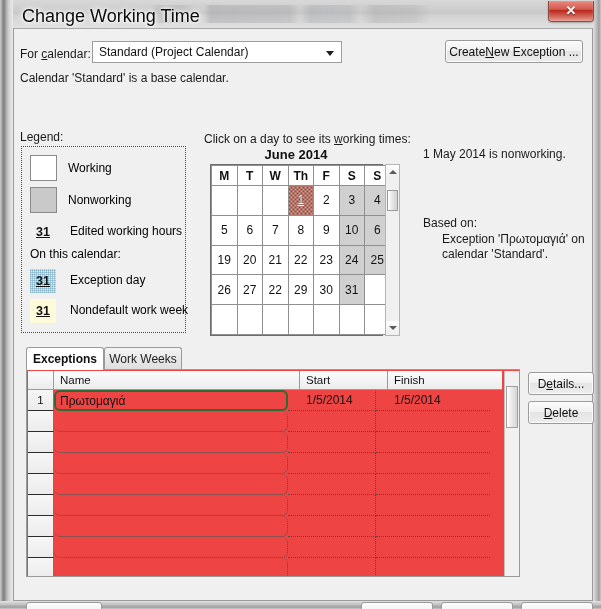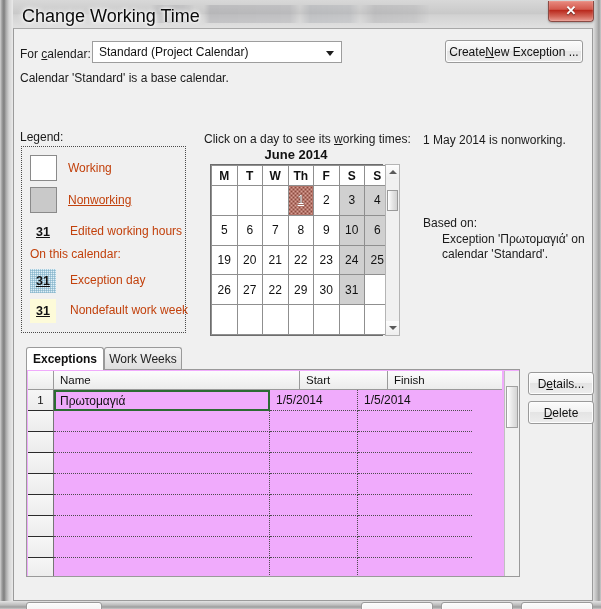--- a/index.html
+++ b/index.html
@@ -153,21 +153,21 @@
   .swatch.nondef {
     border: none; width: 26px; height: 24px;
     display:flex; align-items:center; justify-content:center;
     background: #fdfbd9;
   }
   .num31 {
     font-size: 12.5px; font-weight: bold; color: #111;
     text-decoration: underline;
     font-family: "Liberation Sans", sans-serif;
   }
-  .legend-text { position: absolute; left: 38px; font-size: 12px; color: #c2410c; white-space: nowrap; }
+  .legend-text { position: absolute; left: 38px; font-size: 12px; color: #000000; white-space: nowrap; }
   .legend-text.wide { left: 40px; }
 
   
   #click-day-label { left: 190px; top: 103px; }
   #cal-title {
     position: absolute; left: 196px; top: 118px; width: 172px;
     text-align: center; font-size: 13px; font-weight: bold; color: #111;
   }
   #cal-wrap {
     position: absolute; left: 196px; top: 135px;
@@ -225,21 +225,21 @@
   .tri-dn { width:0;height:0;border-left:4px solid transparent;border-right:4px solid transparent;border-top:4px solid #5a5a5a;}
   #cal-thumb {
     position: absolute; left: 1px; top: 25px;
     width: 11px; height: 21px;
     background: linear-gradient(to right,#ffffff,#e3e3e3 55%,#d2d2d2);
     border: 1px solid #9a9a9a;
     box-sizing: border-box;
   }
 
   
-  #nonworking-line { left: 409px; top: 104px; }
+  #nonworking-line { left: 409px; top: 118px; }
   #based-on-label { left: 409px; top: 187px; }
   #based-on-detail {
     position: absolute; left: 428px; top: 203px; width: 155px;
     font-size: 12px; color: #1a1a1a; line-height: 15px;
   }
 
   
   #tabstrip { position: absolute; left: 12px; top: 318px; width: 494px; height: 22px; }
   .tab {
     position: absolute; top: 0; height: 22px;
@@ -252,21 +252,21 @@
     cursor: default;
   }
   .tab.active { left: 0; width: 78px; background: #ffffff; z-index: 3; height: 23px; font-weight: bold;}
   .tab.inactive { left: 78px; width: 78px;
     background: linear-gradient(to bottom,#f4f4f4,#dedede);
     color: #222; }
 
   #tab-panel {
     position: absolute; left: 12px; top: 340px;
     width: 494px; height: 208px;
-    background: #f0abfc;
+    background: #ef4444;
     border: 1px solid #9a9a9a;
     box-sizing: border-box;
   }
 
   
   #grid { position: absolute; left: 1px; top: 1px; width: 491px; height: 205px; overflow: hidden; }
   #grid-head {
     position: absolute; left: 0; top: 0; width: 474px; height: 19px;
     display: flex;
     background: linear-gradient(to bottom,#fbfbfb,#eeeeee);
@@ -281,31 +281,31 @@
     padding-left: 6px;
     background: linear-gradient(to bottom,#fcfcfc,#ececec);
   }
   .hcell.rowhdr { width: 26px; padding-left: 0; }
   .hcell.c-name  { width: 246px; }
   .hcell.c-start { width: 88px; }
   .hcell.c-fin   { width: 114px; border-right: none; }
 
   .grow { position: absolute; left: 0; width: 474px; height: 21px; display: flex; }
   .rcell { box-sizing: border-box; font-size: 12px; color: #111;
-           display:flex; align-items:center; padding-left: 6px;
+           display:flex; align-items:center; padding-left: 18px;
            border-bottom: 1px dotted #4d4d4d; }
   .rcell.rowhdr {
     width: 26px; padding-left: 0;
     justify-content: center;
     background: linear-gradient(to bottom,#f6f6f6,#ececec);
     border-right: 1px solid #767676;
     border-bottom: 1px solid #2b2b2b;
     font-size: 11.5px;
   }
-  .rcell.c-name  { width: 216px; border-right: 1px dotted #4d4d4d; }
+  .rcell.c-name  { width: 234px; border-right: 1px dotted #4d4d4d; border-radius: 6px; }
   .rcell.c-start { width: 88px; border-right: 1px dotted #4d4d4d; }
   .rcell.c-fin   { width: 114px; }
 
   .grow.selected .rcell.c-name {
     border: 2px solid #2c6b33;
     border-right: 2px solid #2c6b33;
     padding-left: 4px;
   }
   .grow.selected .rcell.rowhdr { border-bottom: 1px solid #2b2b2b; }
 
@@ -367,21 +367,21 @@
     <div class="lbl" id="legend-label">Legend:</div>
     <div id="legend-box">
 
       <div class="legend-row" style="top:8px;height:26px;">
         <div class="swatch working"></div>
         <div class="legend-text" style="top:6px;">Working</div>
       </div>
 
       <div class="legend-row" style="top:40px;height:26px;">
         <div class="swatch nonworking"></div>
-        <div class="legend-text" style="top:6px;text-decoration:underline;">Nonworking</div>
+        <div class="legend-text" style="top:6px;">Nonworking</div>
       </div>
 
       <div class="legend-row" style="top:73px;height:24px;">
         <div class="swatch plain">
           <span class="num31">31</span>
         </div>
         <div class="legend-text wide" style="top:4px;">Edited working hours</div>
       </div>
 
       <div class="legend-row" style="top:100px;">

